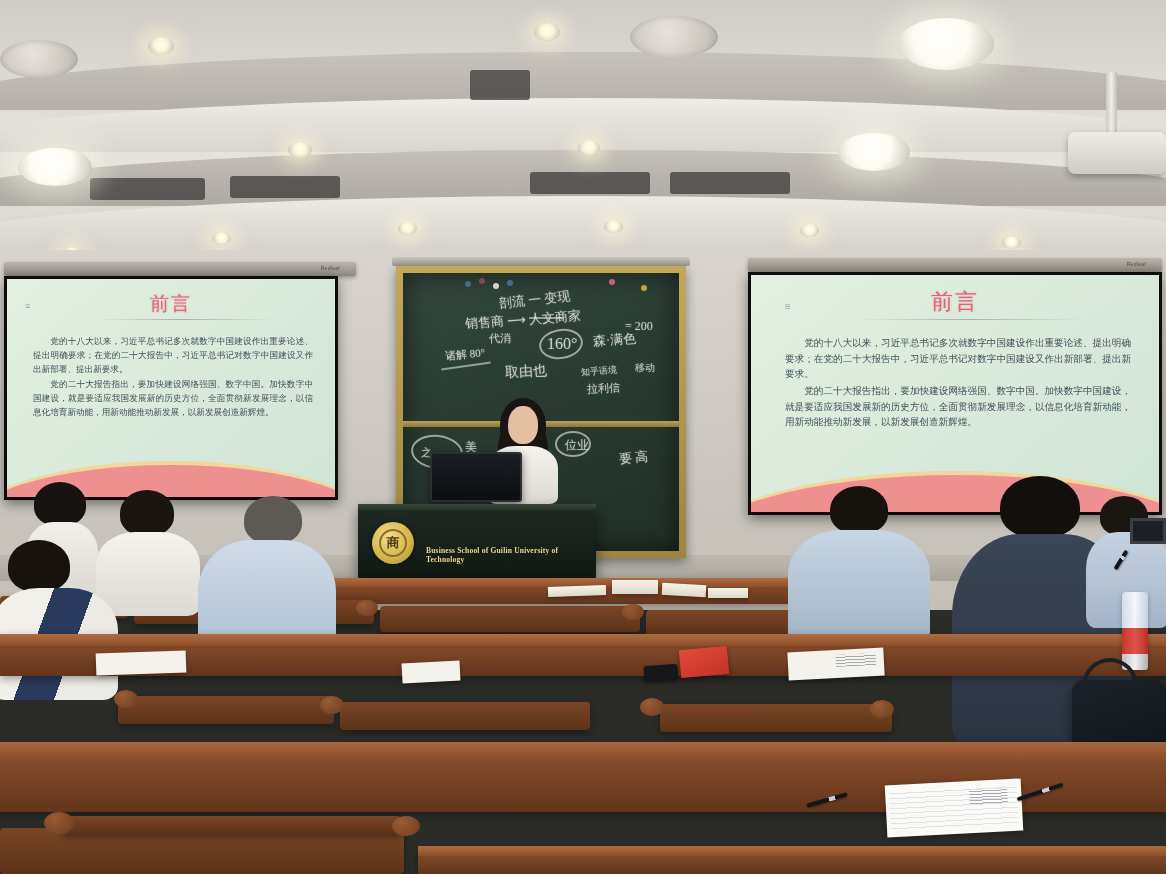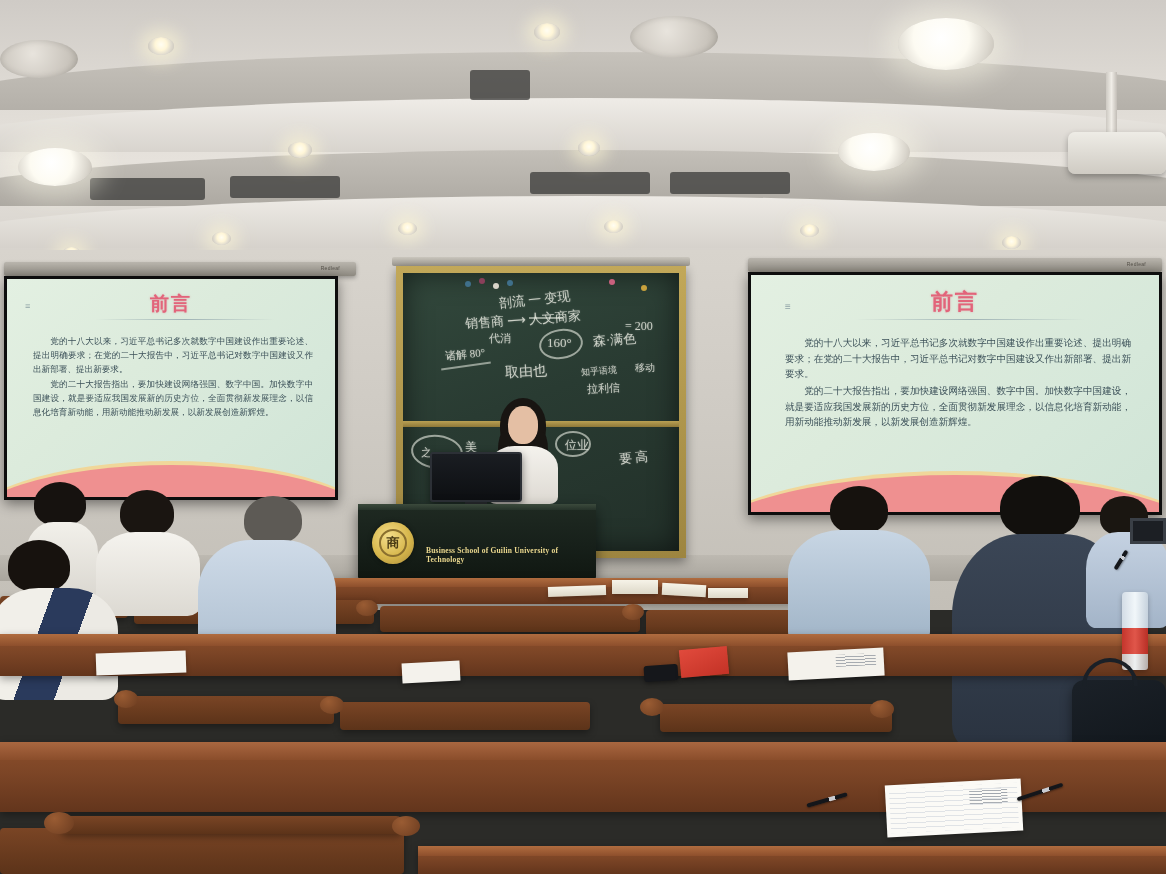--- a/index.html
+++ b/index.html
@@ -78,21 +78,21 @@
   .screen {
     position:absolute; background:#0d0d0d; padding:3px;
     box-shadow:0 4px 12px rgba(0,0,0,.45);
   }
   .slide {
     width:100%; height:100%; position:relative; overflow:hidden;
     background:linear-gradient(140deg,#e3f0e2 0%, #dcebdc 40%, #d6e8da 70%, #cfe4d6 100%);
   }
   .slide-title {
     position:absolute; left:0; right:0; text-align:center;
-    color:#e2647a; font-weight:bold; letter-spacing:2px;
+    color:#e2647a; font-weight:normal; letter-spacing:2px;
     text-shadow:0 0 2px rgba(226,100,122,.5);
   }
   .slide-rule {
     position:absolute; height:1px;
     background:linear-gradient(90deg,rgba(150,170,175,0),#9fb3b5,rgba(150,170,175,0));
   }
   .slide-menu {
     position:absolute; color:#8fa3a6; line-height:1.15; letter-spacing:0;
   }
   .slide-body {
@@ -357,21 +357,21 @@
       <div class="magnet" style="left:76px;top:5px;background:#8a3f5a;"></div>
       <div class="magnet" style="left:90px;top:10px;background:#d8d4c8;"></div>
       <div class="magnet" style="left:104px;top:7px;background:#3f6f8a;"></div>
       <div class="magnet" style="left:206px;top:6px;background:#c9607d;"></div>
       <div class="magnet" style="left:238px;top:12px;background:#c9a23d;"></div>
 
       <div class="chalk" style="left:96px;top:18px;font-size:13px;transform:rotate(-6deg);">剖流 一 变现</div>
       <div class="chalk" style="left:62px;top:38px;font-size:13px;transform:rotate(-4deg);">销售商 ⟶ 人文商家</div>
       <div class="chalk" style="left:86px;top:58px;font-size:11px;">代消</div>
       <div class="chalk" style="left:42px;top:74px;font-size:11px;transform:rotate(-5deg);">诸解 80°</div>
-      <div class="chalk" style="left:144px;top:62px;font-size:13px;">160°</div>
+      <div class="chalk" style="left:144px;top:62px;font-size:16px;">160°</div>
       <div class="chalk" style="left:102px;top:90px;font-size:14px;transform:rotate(-3deg);">取由也</div>
       <div class="chalk" style="left:190px;top:58px;font-size:13px;transform:rotate(-4deg);">森·满色</div>
       <div class="chalk" style="left:222px;top:46px;font-size:12px;">= 200</div>
       <div class="chalk" style="left:178px;top:92px;font-size:9px;transform:rotate(-4deg);">知乎语境</div>
       <div class="chalk" style="left:232px;top:88px;font-size:10px;">移动</div>
       <div class="chalk" style="left:184px;top:108px;font-size:11px;transform:rotate(-3deg);">拉利信</div>
       <div class="chalk-circle" style="left:136px;top:56px;width:44px;height:30px;transform:rotate(-8deg);"></div>
       <div class="chalk-line" style="left:38px;top:92px;width:50px;transform:rotate(-8deg);"></div>
       <div class="chalk-line" style="left:126px;top:44px;width:34px;"></div>
 

